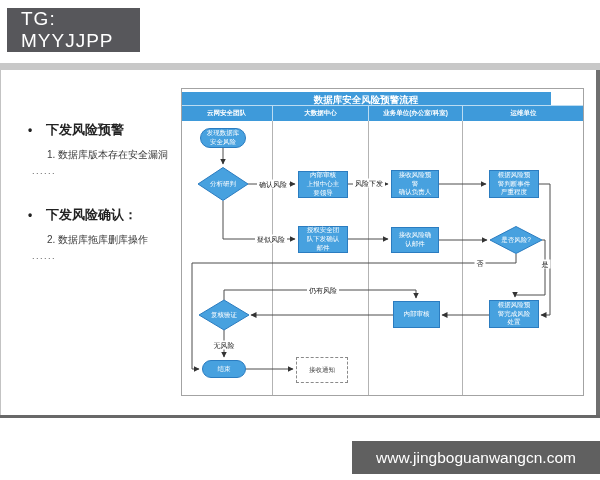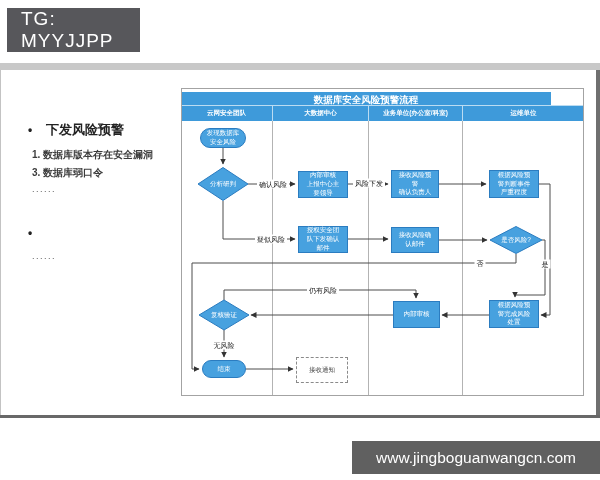--- a/index.html
+++ b/index.html
@@ -16,21 +16,21 @@
   .frame-left   { position:absolute; left:0; top:70px; width:1px; height:345px; background:#c3c3c3; }
   .watermark { position:absolute; left:352px; top:441px; width:248px; height:33px;
                background:#606060; color:#fff; font-size:15.5px;
                display:flex; align-items:center; justify-content:center; }
 
   
   .notes { position:absolute; left:28px; top:121px; width:152px; color:#2e2e2e; }
   .note-title { display:flex; align-items:baseline; font-size:13px; font-weight:700;
                 color:#222; line-height:18px; margin-bottom:9px; }
   .note-title .bullet { width:18px; font-size:12px; }
-  .note-item { font-size:10px; color:#3c3c3c; line-height:13px; margin:0 0 5px 4px;font-weight:bold; }
+  .note-item { font-size:10px; color:#3c3c3c; line-height:13px; margin:0 0 5px 19px; }
   .note-more { font-size:9px; color:#555; letter-spacing:1.5px; margin:1px 0 30px 4px; }
   .note-more.last { margin-bottom:0; }
 
   
   .chart { position:absolute; left:181px; top:88px; width:403px; height:308px; }
   .fc-title { position:absolute; left:0; top:4px; width:370px; height:17px;
               background:#3e9ada; color:#fff; font-weight:700; font-size:9.5px;
               display:flex; align-items:center; justify-content:center; }
   .lane-head { position:absolute; top:17px; height:16px; background:#3e9ada; color:#fff;
                font-weight:700; font-size:6.5px; display:flex; align-items:center;
@@ -62,26 +62,27 @@
 <div class="frame-right"></div>
 <div class="frame-bottom"></div>
 <div class="watermark">www.jingboguanwangcn.com</div>
 
 <div class="notes">
   <div class="note-title">
     <span class="bullet">•</span>
     <span>下发风险预警</span>
   </div>
   <div class="note-item">1. 数据库版本存在安全漏洞</div>
-  <div class="note-item">3. 数据库弱口令</div>
   <div class="note-more">......</div>
 
   <div class="note-title">
     <span class="bullet">•</span>
+    <span>下发风险确认：</span>
   </div>
+  <div class="note-item">2. 数据库拖库删库操作</div>
   <div class="note-more last">......</div>
 </div>
 
 <div class="chart">
   <div class="fc-title">数据库安全风险预警流程</div>
   <div class="lane-head lh1">云网安全团队</div>
   <div class="lane-head lh2">大数据中心</div>
   <div class="lane-head lh3">业务单位(办公室/科室)</div>
   <div class="lane-head lh4">运维单位</div>
 

